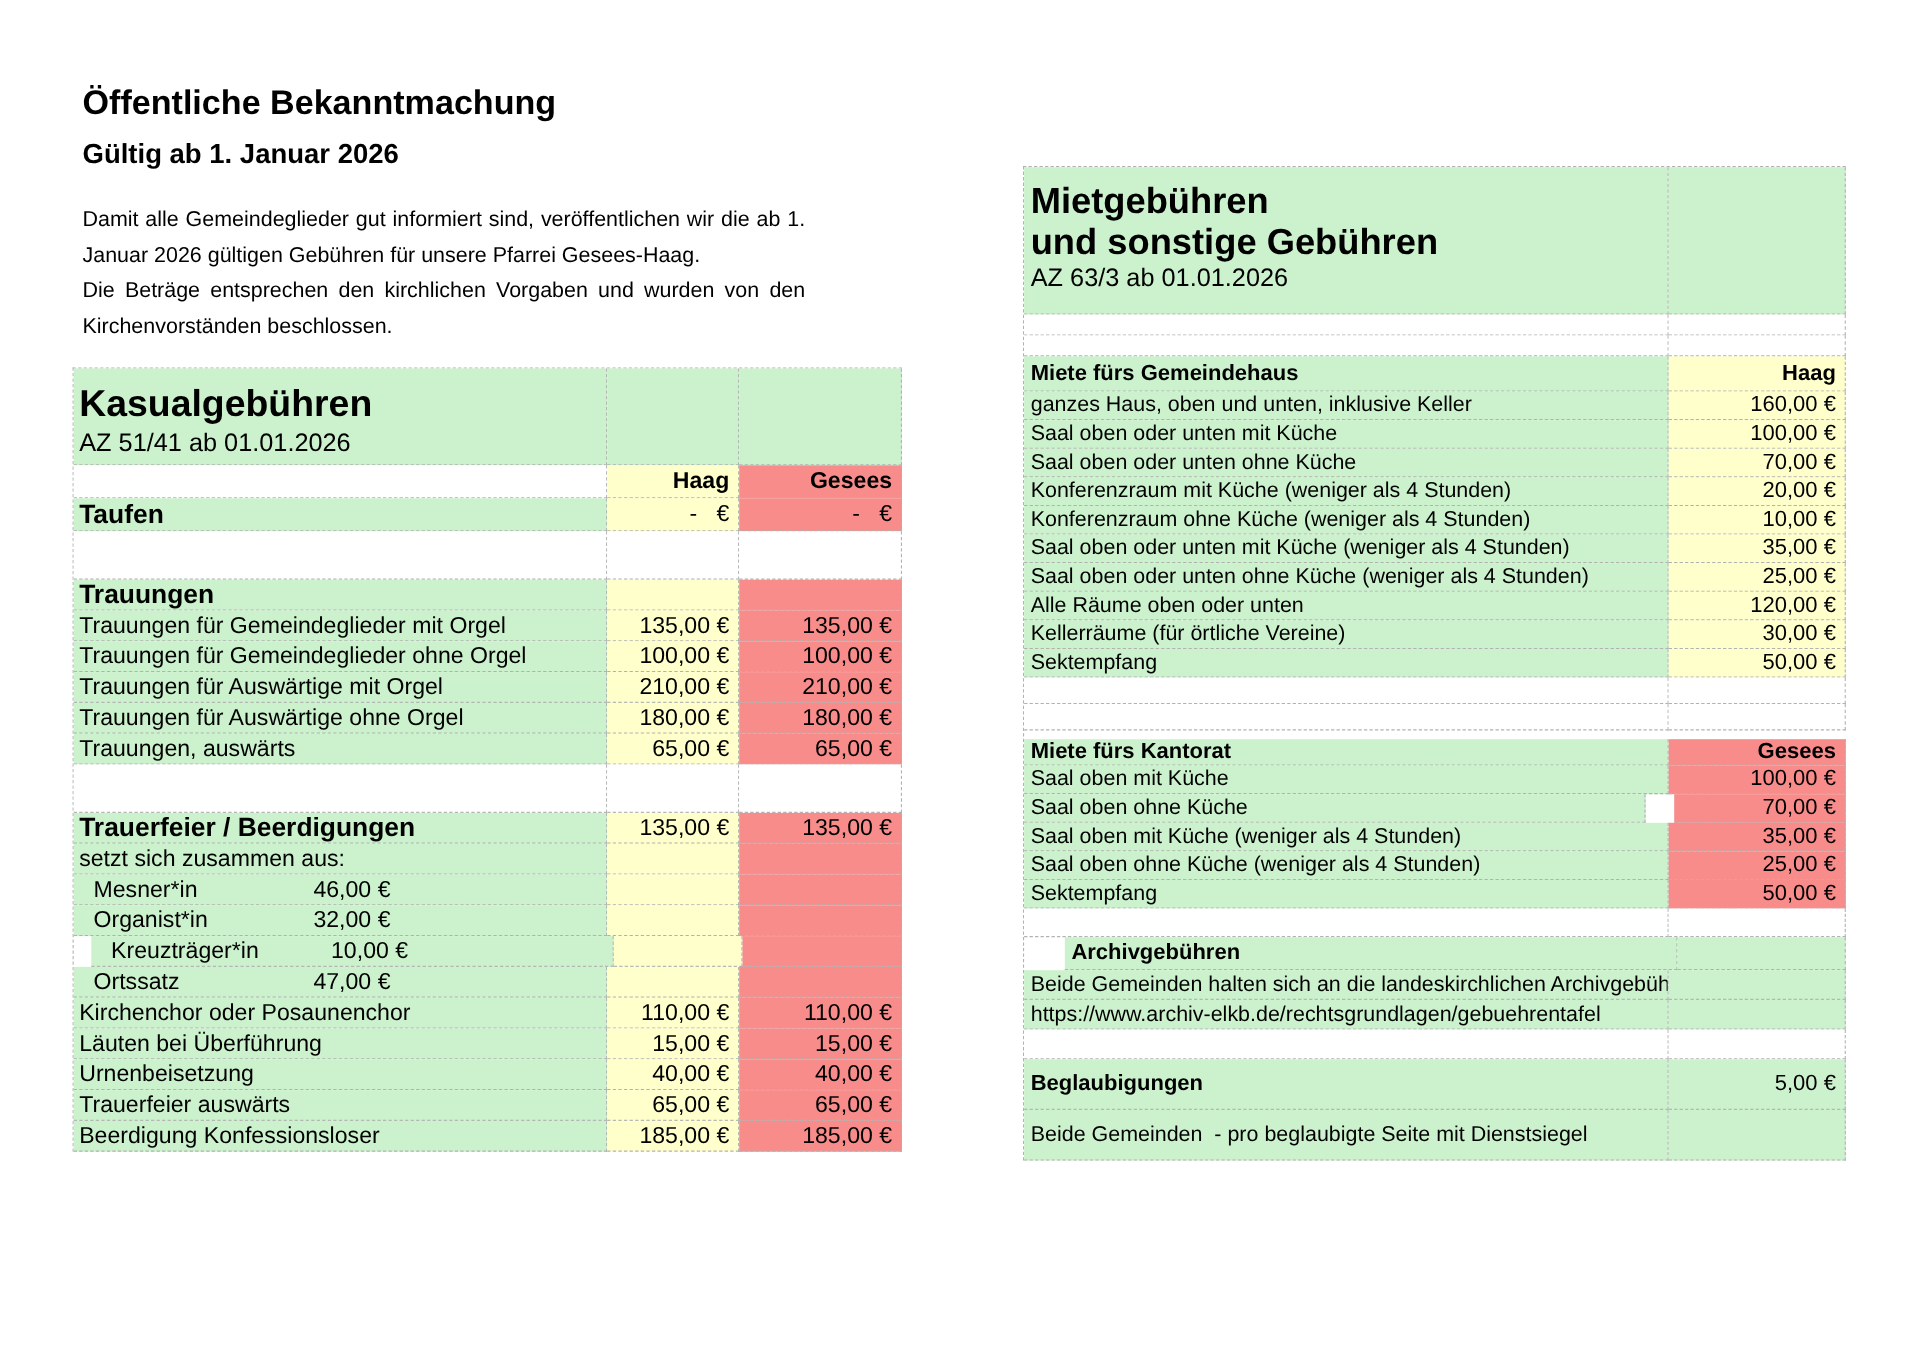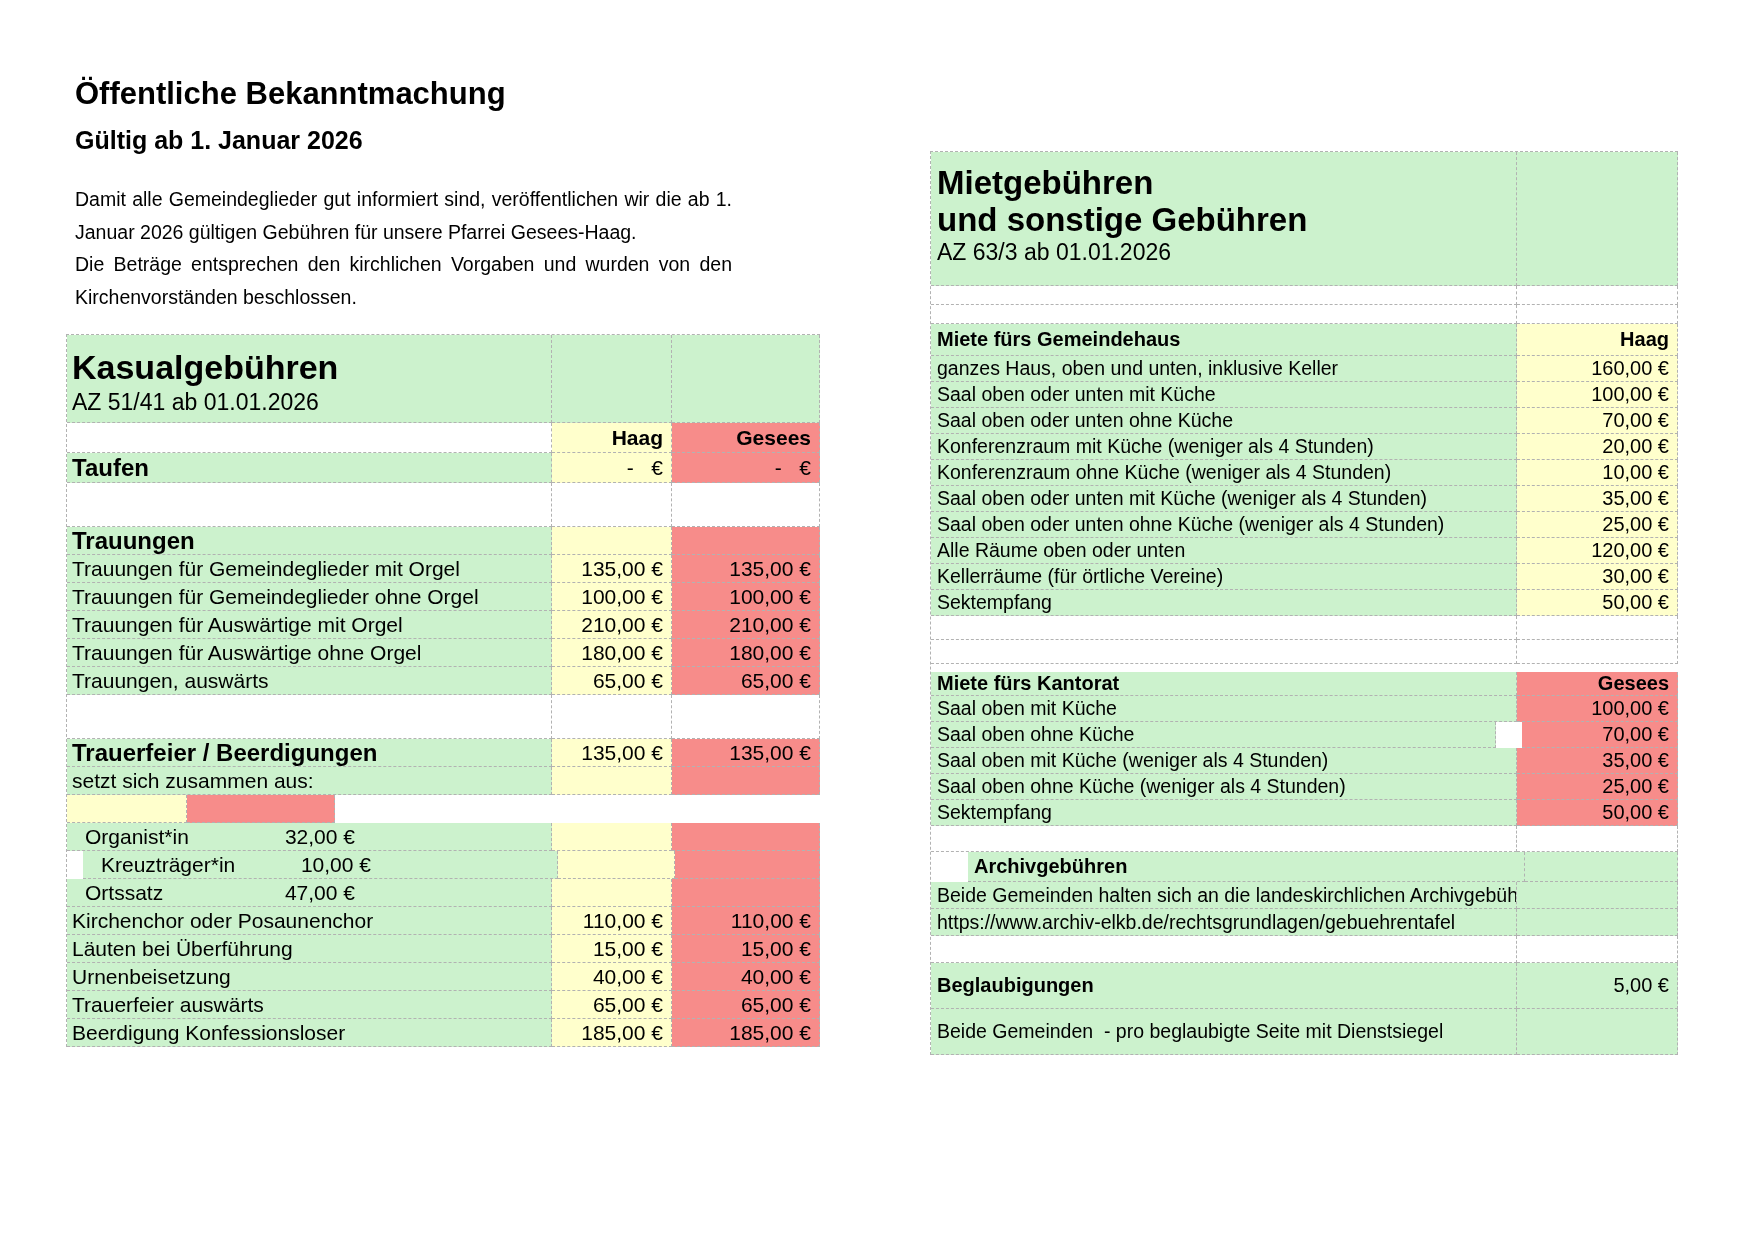--- a/index.html
+++ b/index.html
@@ -117,20 +117,24 @@
         <div class="cell c-label green section">Trauerfeier / Beerdigungen</div>
         <div class="cell c-haag yellow val">135,00 €</div>
         <div class="cell c-gesees red val">135,00 €</div>
       </div>
       <div class="row" style="height: 28px;">
         <div class="cell c-label green">setzt sich zusammen aus:</div>
         <div class="cell c-haag yellow val"></div>
         <div class="cell c-gesees red val"></div>
       </div>
       <div class="row" style="height: 28px;">
+        <div class="cell c-label green">
+          <span class="sub-name">Mesner*in</span>
+          <span class="sub-amount">46,00 €</span>
+        </div>
         <div class="cell c-haag yellow"></div>
         <div class="cell c-gesees red"></div>
       </div>
       <div class="row" style="height: 28px;">
         <div class="cell c-label green">
           <span class="sub-name">Organist*in</span>
           <span class="sub-amount">32,00 €</span>
         </div>
         <div class="cell c-haag yellow"></div>
         <div class="cell c-gesees red"></div>

